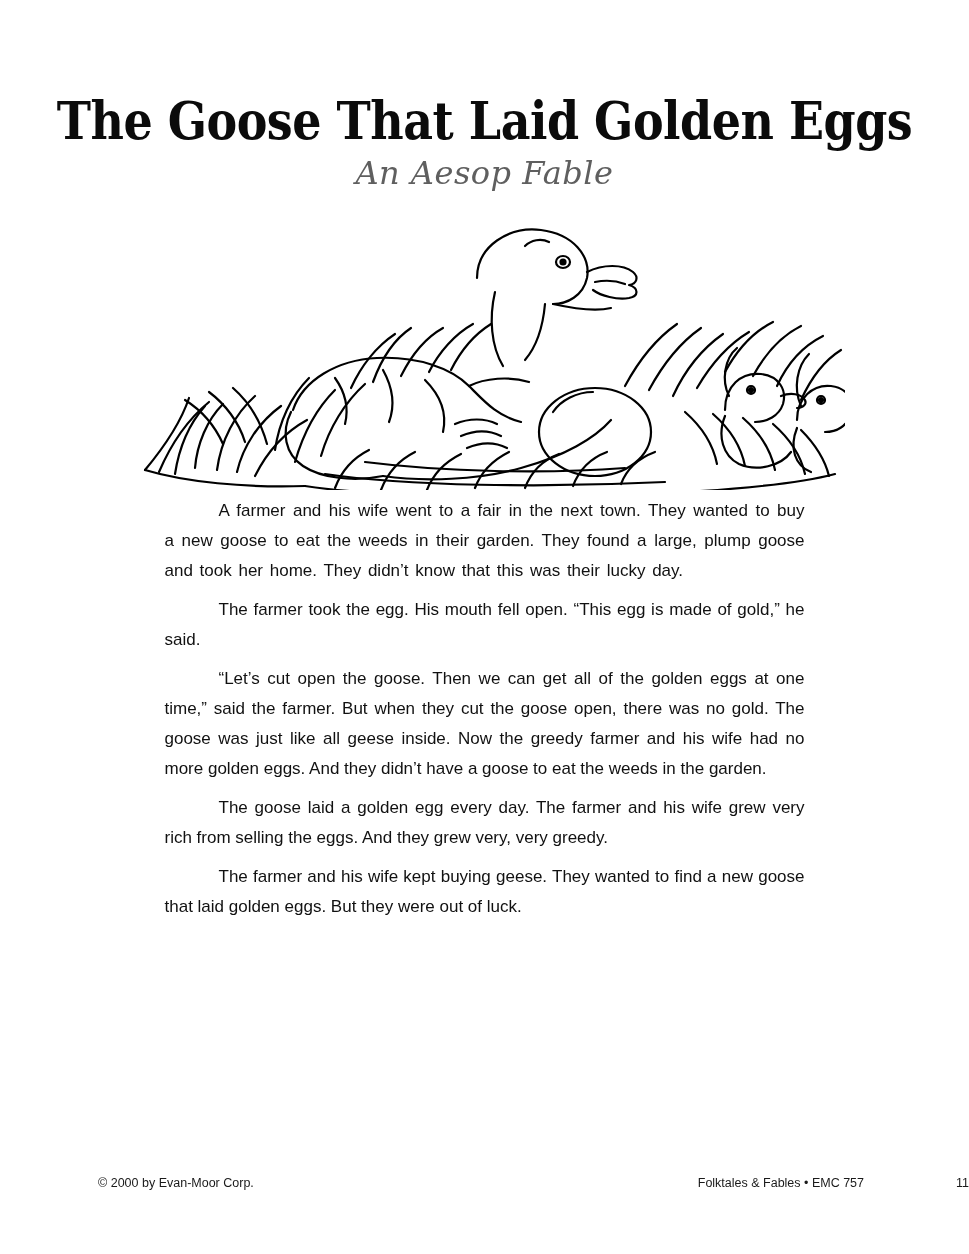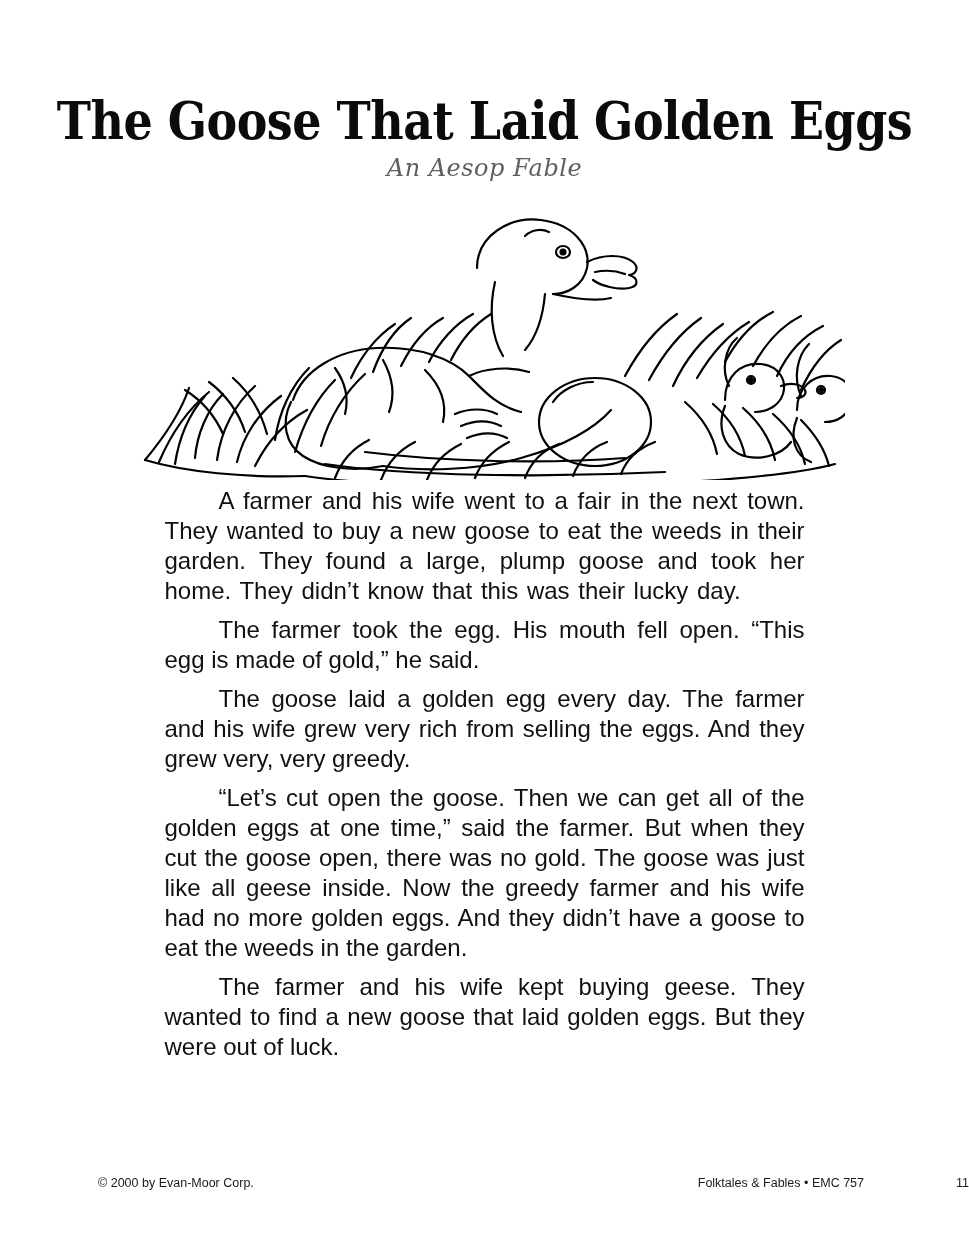--- a/index.html
+++ b/index.html
@@ -31,39 +31,39 @@
     margin: 0;
     padding-top: 78px;
     line-height: 1.0;
     color: #0b0b0b;
     transform: scaleY(1.12);
     transform-origin: center top;
   }
   .subtitle {
     text-align: center;
     font-family: "DejaVu Serif", serif;
-    font-size: 24px;
+    font-size: 32px;
     font-style: italic;
     color: #5f5f5f;
     margin: 0;
     padding-top: 22px;
     letter-spacing: 0.5px;
   }
   .illustration {
     margin: 8px auto 0 auto;
     width: 720px;
     height: 290px;
     display: block;
   }
   .story {
     margin: 0 auto;
     width: 640px;
     padding-top: 6px;
     font-family: "Liberation Sans", sans-serif;
-    font-size: 24px;
+    font-size: 17px;
     line-height: 30px;
     color: #111111;
     text-align: justify;
   }
   .story p {
     margin: 0 0 9px 0;
     text-indent: 54px;
   }
   .story p.p1 {
     word-spacing: 2.0px;
@@ -188,22 +188,22 @@
       <path d="M350 288 C356 272 368 260 384 252"></path>
       <path d="M400 288 C406 272 418 260 434 254"></path>
       <path d="M448 286 C454 270 466 258 482 252"></path>
       <path d="M496 284 C502 268 514 258 530 252"></path>
     </g>
   </svg>
 
   <div class="story">
     <p class="p1">A farmer and his wife went to a fair in the next town. They wanted to buy a new goose to eat the weeds in their garden. They found a large, plump goose and took her home. They didn’t know that this was their lucky day.</p>
     <p>The farmer took the egg. His mouth fell open. “This egg is made of gold,” he said.</p>
+    <p>“Let’s cut open the goose. Then we can get all of the golden eggs at one time,” said the farmer. But when they cut the goose open, there was no gold. The goose was just like all geese inside. Now the greedy farmer and his wife had no more golden eggs. And they didn’t have a goose to eat the weeds in the garden.</p>
     <p>The goose laid a golden egg every day. The farmer and his wife grew very rich from selling the eggs. And they grew very, very greedy.</p>
-    <p>“Let’s cut open the goose. Then we can get all of the golden eggs at one time,” said the farmer. But when they cut the goose open, there was no gold. The goose was just like all geese inside. Now the greedy farmer and his wife had no more golden eggs. And they didn’t have a goose to eat the weeds in the garden.</p>
     <p>The farmer and his wife kept buying geese. They wanted to find a new goose that laid golden eggs. But they were out of luck.</p>
   </div>
 
   <div class="footer">
     <span class="left">© 2000 by Evan-Moor Corp.</span>
     <span class="center">11</span>
     <span class="right">Folktales &amp; Fables • EMC 757</span>
   </div>
 
 </div>

